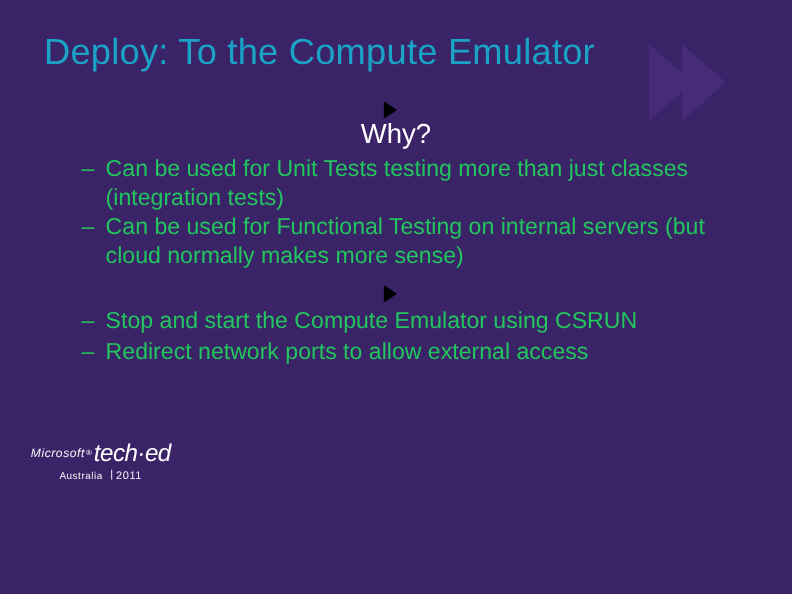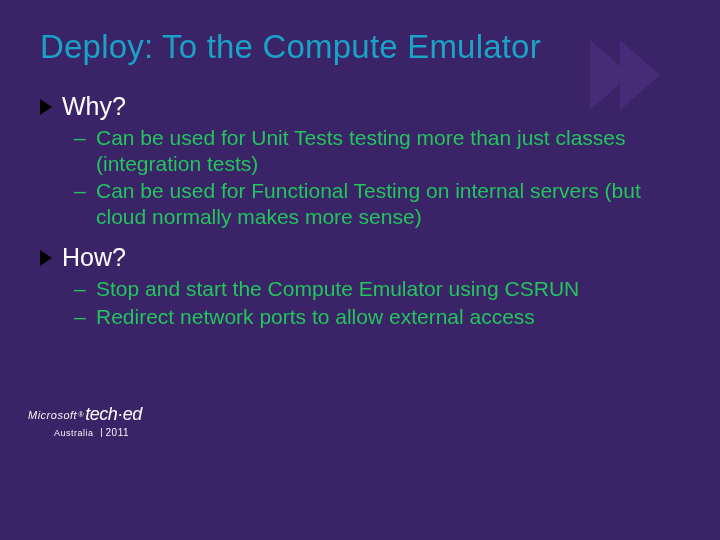--- a/index.html
+++ b/index.html
@@ -28,20 +28,21 @@
   }
   .sec {
     margin-bottom: 8px;
   }
   .sec-head {
     color: #fff;
     font-size: 25px;
     font-weight: 400;
     display: flex;
     align-items: center;
+    flex-direction: column;
   }
   .sec-head .tri {
     width: 0;
     height: 0;
     border-top: 8px solid transparent;
     border-bottom: 8px solid transparent;
     border-left: 12px solid #000;
     margin-right: 10px;
     flex: 0 0 auto;
   }
@@ -83,21 +84,21 @@
     font-size: 11px;
     letter-spacing: 0.5px;
     opacity: 0.95;
   }
   .mslogo .reg {
     font-size: 7px;
     vertical-align: super;
     margin-left: 1px;
   }
   .teched {
-    font-size: 18px;
+    font-size: 22px;
     font-weight: 400;
     margin-left: 2px;
     font-style: italic;
     letter-spacing: -0.5px;
   }
   .sub {
     font-size: 9px;
     margin-left: 26px;
     margin-top: 2px;
     letter-spacing: 0.5px;
@@ -142,21 +143,20 @@
     </div>
     <ul class="bullets">
       <li>Can be used for Unit Tests testing more than just classes (integration tests)</li>
       <li>Can be used for Functional Testing on internal servers (but cloud normally makes more sense)</li>
     </ul>
   </div>
 
   <div class="sec">
     <div class="sec-head">
       <span class="tri"></span>
-      <span>How?</span>
     </div>
     <ul class="bullets">
       <li>Stop and start the Compute Emulator using CSRUN</li>
       <li>Redirect network ports to allow external access</li>
     </ul>
   </div>
 
   <div class="footer">
     <div>
       <div class="mslogo">

